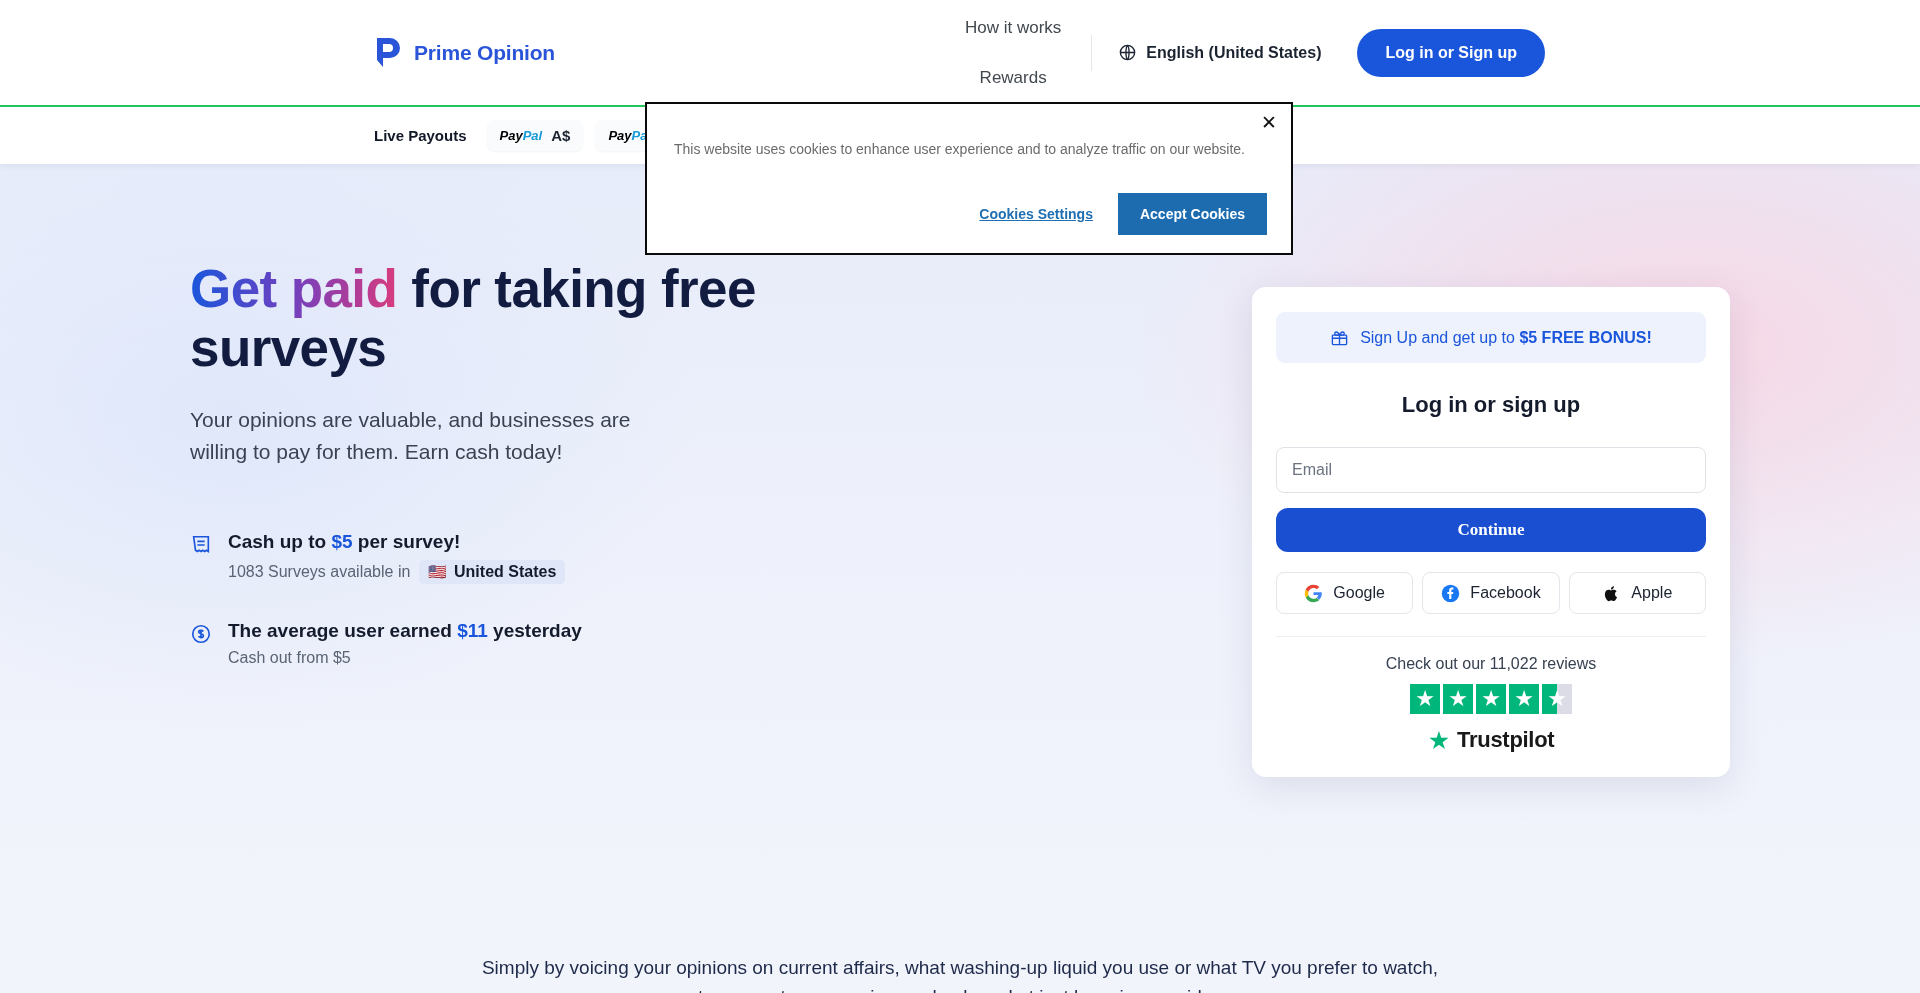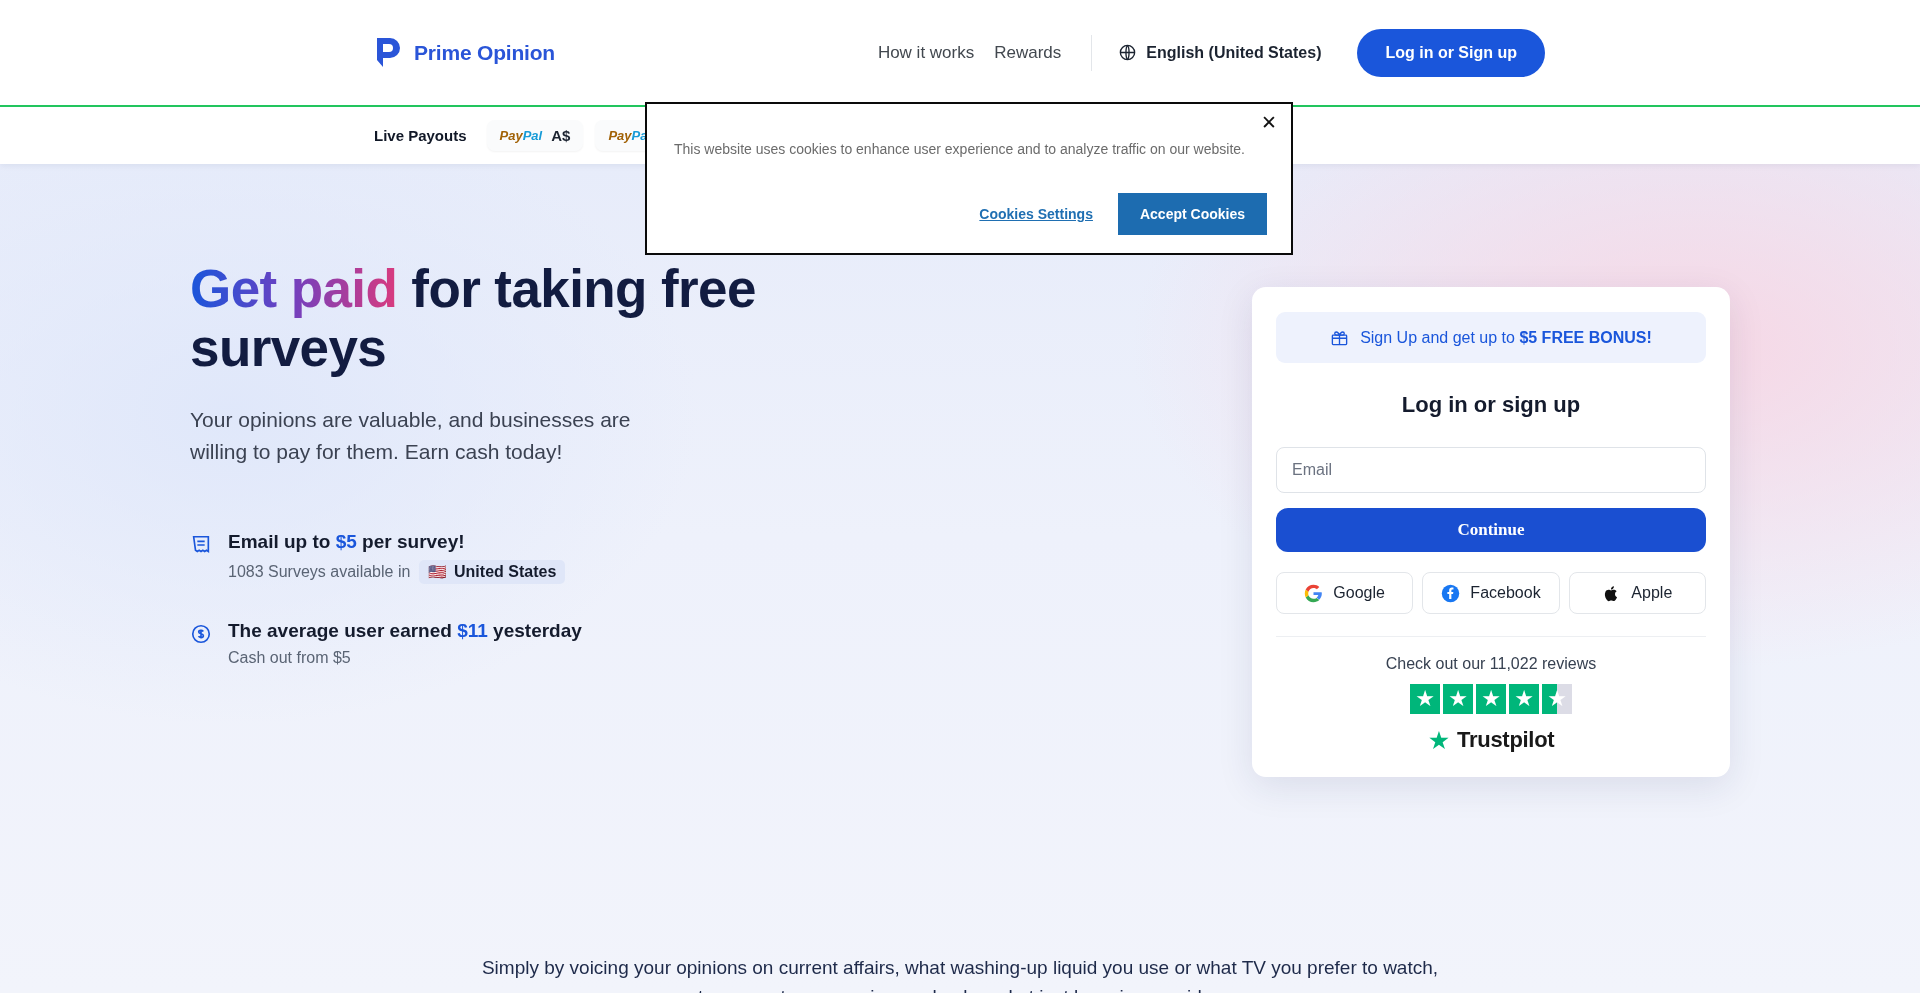--- a/index.html
+++ b/index.html
@@ -18,21 +18,21 @@
     display: flex; align-items: center;
     padding: 0 375px 0 374px;
     justify-content: space-between;
   }
   .brand { display: flex; align-items: center; gap: 10px; }
   .brand-logo { width: 30px; height: 32px; display: block; }
   .brand-name {
     font-size: 21px; font-weight: bold; color: #2a55d8; letter-spacing: -0.2px;
   }
   .nav-right { display: flex; align-items: center; }
-  .nav-links { display: flex; align-items: center; gap: 20px; margin-right: 30px; }
+  .nav-links { display: flex; align-items: center; gap: 30px; margin-right: 30px; flex-direction: column; }
   .nav-link {
     font-size: 17px; color: #42484f; text-decoration: none; white-space: nowrap;
   }
   .nav-divider { width: 1px; height: 36px; background: #e3e6ea; margin-right: 26px; }
   .lang { display: flex; align-items: center; gap: 9px; margin-right: 36px; }
   .lang-label { font-size: 16px; color: #1b2330; font-weight: 600; white-space: nowrap; }
   .globe { width: 19px; height: 19px; display: block; }
   .btn-login {
     background: #1a56db; color: #ffffff;
     font-size: 16px; font-weight: 600;
@@ -54,21 +54,21 @@
     white-space: nowrap; margin-right: 20px;
   }
   .ticker-track { display: flex; align-items: center; gap: 12px; }
   .ticker-chip {
     display: flex; align-items: center; gap: 9px;
     background: #fafbfc; border-radius: 8px;
     padding: 7px 13px; white-space: nowrap;
     box-shadow: 0 1px 2px rgba(0,0,0,.05);
   }
   .pp-mark { font-size: 13px; font-weight: bold; font-style: italic; }
-  .pp-mark .p1 { color: #a16207; }
+  .pp-mark .p1 { color: #000000; }
   .pp-mark .p2 { color: #179bd7; }
   .chip-amt { font-size: 15px; font-weight: 600; color: #1b2330; }
 
   
   .hero {
     position: relative;
     height: 829px;
     background:
       radial-gradient(900px 520px at 88% 22%, rgba(247,214,228,.95) 0%, rgba(247,214,228,0) 62%),
       radial-gradient(780px 520px at 12% 30%, rgba(223,231,250,.95) 0%, rgba(223,231,250,0) 60%),
@@ -263,21 +263,21 @@
         <p class="subhead">Your opinions are valuable, and businesses are willing to pay for them. Earn cash today!</p>
 
         <div class="features">
 
           <div class="feature">
             <svg class="feat-icon" viewBox="0 0 24 24" fill="none" stroke="#1a56db" stroke-width="1.8">
               <path d="M4 3h16v16l-2-1.3-2 1.3-2-1.3-2 1.3-2-1.3-2 1.3-2-1.3z"></path>
               <path d="M8 8h8M8 12h8"></path>
             </svg>
             <div>
-              <div class="feat-title"><span>Email up to </span><span class="hl">$5</span><span> per survey!</span></div>
+              <div class="feat-title"><span>Cash up to </span><span class="hl">$5</span><span> per survey!</span></div>
               <div class="feat-sub">
                 <span>1083 Surveys available in</span>
                 <span class="country-badge">
                   <span class="flag">🇺🇸</span>
                   <span>United States</span>
                 </span>
               </div>
             </div>
           </div>
 

